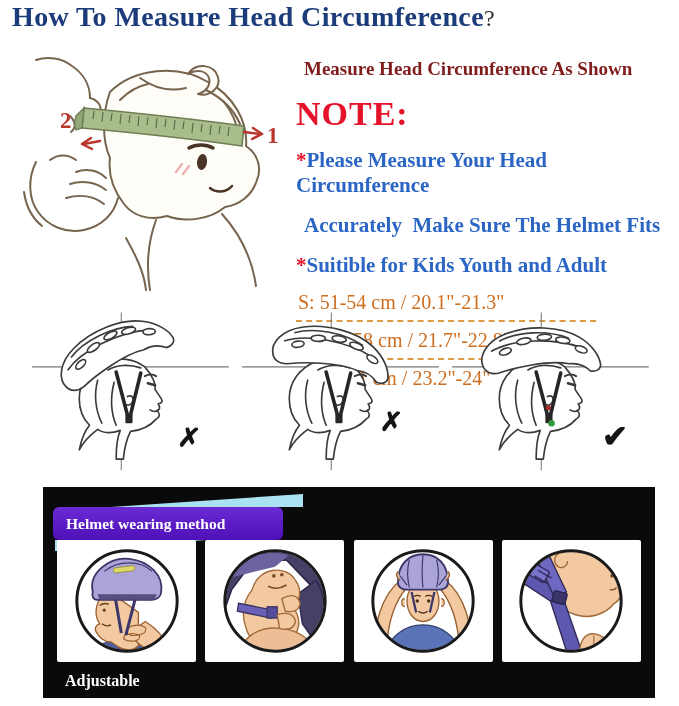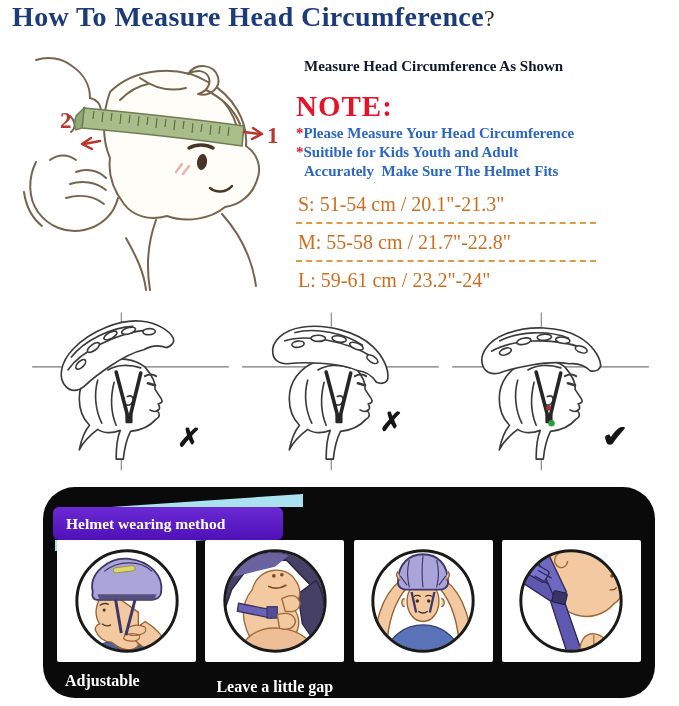--- a/index.html
+++ b/index.html
@@ -10,39 +10,39 @@
   
   .title { position:absolute; left:12px; top:1px; font-size:28px; font-weight:bold;
            color:#1c3b7b; letter-spacing:.4px; white-space:nowrap; }
   .title .qmark { color:#2e2e2e; font-weight:400; font-size:24px; }
 
   
   .baby { position:absolute; left:6px; top:42px; }
 
   
   .info { position:absolute; left:296px; top:48px; width:382px; }
-  .info-heading { color:#0f172a; font-size:15px; font-weight:bold; margin:10px 0 0 8px; }
-  .note { color:#e5132a; font-size:29px; font-weight:800; margin:15px 0 0 0; letter-spacing:1px; }
-  .star-line { font-size:15px; font-weight:bold; color:#2c66c4; margin-top:2px; white-space:pre-wrap; }
+  .info-heading { color:#7f1d1d; font-size:19px; font-weight:bold; margin:10px 0 0 8px; }
+  .note { color:#e5132a; font-size:34px; font-weight:800; margin:15px 0 0 0; letter-spacing:1px; }
+  .star-line { font-size:21px; font-weight:bold; color:#2c66c4; margin-top:15px; white-space:pre-wrap; }
   .star-line .star { color:#e5132a; }
   .indent { margin-left:8px; }
   .sizes { margin-top:11px; }
   .size-row { color:#cd6d1e; font-size:20px; padding:2px 0 3px 2px; white-space:pre; }
   .size-sep { border-bottom:2px dashed #dd9a45; width:300px; margin:3px 0 5px 0; height:0; }
 
   
   .fit-row { position:absolute; left:26px; top:306px; display:flex; }
   .fit-fig { position:relative; width:210px; height:174px; }
   .fit-mark { position:absolute; font-size:27px; font-weight:900; color:#141414; }
   .mark-0 { left:152px; top:116px; transform:rotate(6deg); }
   .mark-1 { left:144px; top:100px; transform:rotate(4deg); }
   .mark-2 { left:156px; top:112px; font-size:31px; }
 
   
-  .method { position:absolute; left:43px; top:487px; width:612px; height:211px; background:#0a0a0a;border-radius:32px; }
+  .method { position:absolute; left:43px; top:487px; width:612px; height:211px; background:#0a0a0a; }
   .banner-wrap { position:absolute; left:10px; top:12px; width:260px; height:50px; }
   .banner-top { position:absolute; left:58px; top:-5px; width:192px; height:13px;
                 background:#abe2f2; clip-path:polygon(0 100%, 100% 0, 100% 100%); }
   .banner-bottom { position:absolute; left:2px; top:41px; width:152px; height:11px;
                 background:#abe2f2; clip-path:polygon(0 0, 100% 0, 0 100%); }
   .banner-box { position:absolute; left:0; top:8px; width:230px; height:33px;
                 background:linear-gradient(180deg,#6b2ad4,#4f10b8); border-radius:6px;
                 color:#ffffff; font-size:15.5px; font-weight:bold; line-height:33px;
                 padding-left:13px; box-sizing:border-box; white-space:nowrap; }
   .steps { position:absolute; left:14px; top:53px; width:584px; display:flex; justify-content:space-between; }
@@ -114,22 +114,22 @@
       <path d="M238 90 L254 92"></path>
         <path d="M247 86 L256 92 L246 97"></path>
     </g>
     <text x="261" y="101" font-size="23" font-weight="bold" fill="#b9362c">1</text>
   </svg>
 
   <div class="info">
     <div class="info-heading">Measure Head Circumference As Shown</div>
     <div class="note">NOTE:</div>
     <div class="star-line"><span class="star">*</span><span>Please Measure Your Head Circumference</span></div>
+    <div class="star-line indent"><span class="star"></span><span>Accurately  Make Sure The Helmet Fits</span></div>
     <div class="star-line"><span class="star">*</span><span>Suitible for Kids Youth and Adult</span></div>
-    <div class="star-line indent"><span class="star"></span><span>Accurately  Make Sure The Helmet Fits</span></div>
     <div class="sizes">
       <div class="size-row">S: 51-54 cm / 20.1"-21.3"</div>
       <div class="size-sep"></div>
       <div class="size-row">M: 55-58 cm / 21.7"-22.8"</div>
       <div class="size-sep"></div>
       <div class="size-row">L: 59-61 cm / 23.2"-24"</div>
     </div>
   </div>
 
   <div class="fit-row">
@@ -288,21 +288,20 @@
                 <circle cx="56" cy="27" r="1.6" fill="#7a4a22"></circle>
               <path d="M44 37 q8 4 16 -1" fill="none" stroke="#7a4a22" stroke-width="1.4"></path>
               <path d="M18 52 L48 58 L47 65 L17 59 Z" fill="#6a62b8" stroke="#3a3460" stroke-width="1.2"></path>
               <rect x="43" y="55" width="9" height="10" fill="#544c9a" stroke="#3a3460" stroke-width="1"></rect>
               <path d="M56 48 q13 -7 16 4 q-1 9 -13 7 Z" fill="#f3c9a1" stroke="#a06a38" stroke-width="1.2"></path>
               <path d="M52 62 q14 -4 16 6 q-2 9 -14 6 Z" fill="#f3c9a1" stroke="#a06a38" stroke-width="1.2"></path>
             </g>
             <circle cx="50" cy="50" r="44" fill="none" stroke="#1a1a1a" stroke-width="2.6"></circle>
           </svg>
         </div>
-        <div class="caption cap-center">Leave a little gap</div>
       </div>
 
       <div class="step">
         <div class="card">
           <svg viewBox="0 0 100 100">
             <defs>
                 <clipPath id="c3">
                   <circle cx="50" cy="50" r="43"></circle>
                 </clipPath>
               </defs>

